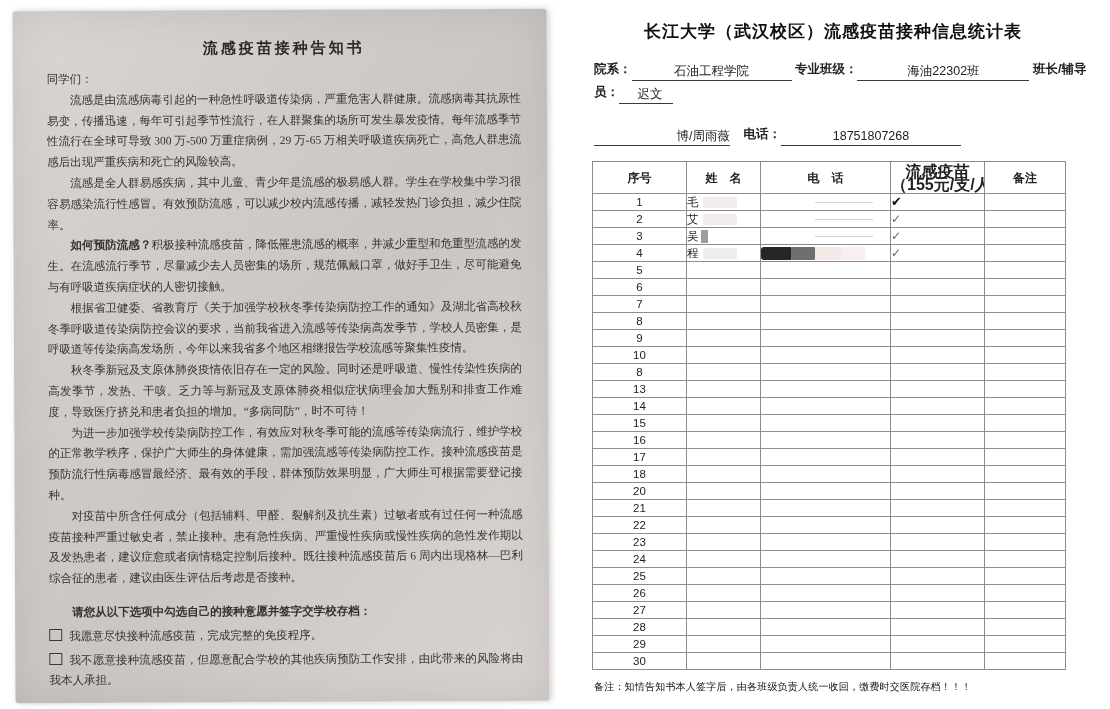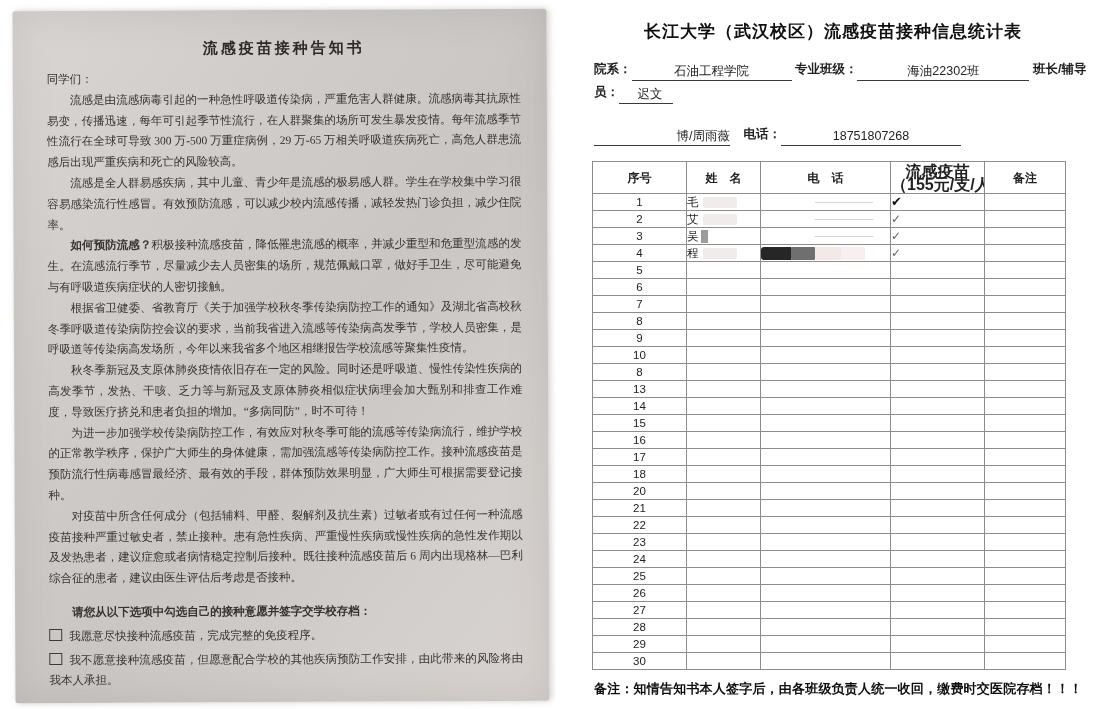--- a/index.html
+++ b/index.html
@@ -80,21 +80,21 @@
   .check-light{color:#5d5d5d;font-size:12px;font-family:"DejaVu Sans",sans-serif;}
   .name-smudge{display:inline-block;width:34px;height:11px;background:#efeceb;border-radius:2px;margin-left:4px;vertical-align:middle;}
   .name-graybox{display:inline-block;width:7px;height:13px;background:#9c9c9c;margin-left:2px;vertical-align:middle;}
   .erase-line{display:inline-block;width:58px;height:0;border-bottom:1.4px solid #d5d2d0;margin-left:54px;vertical-align:middle;}
   .redact-strip{display:inline-block;height:13px;vertical-align:middle;border-radius:1px;}
   .rd-black{width:30px;background:#262626;border-radius:3px 0 0 3px;}
   .rd-gray{width:24px;background:#6f6f6f;}
   .rd-pink1{width:26px;background:#f3eae8;}
   .rd-pink2{width:24px;background:#f8f0f0;}
   .stats-footnote{
-    margin:10px 0 0 38px;font-weight:bold;font-size:13px;color:#0f0f0f;letter-spacing:.2px;
+    margin:10px 0 0 38px;font-weight:normal;font-size:10px;color:#0f0f0f;letter-spacing:.2px;
   }
 </style>
 </head>
 <body>
 
 <div class="photo-paper">
   <div class="paper-inner">
     <div class="paper-title">流感疫苗接种告知书</div>
     <div class="salutation">同学们：</div>
     <p class="para">流感是由流感病毒引起的一种急性呼吸道传染病，严重危害人群健康。流感病毒其抗原性易变，传播迅速，每年可引起季节性流行，在人群聚集的场所可发生暴发疫情。每年流感季节性流行在全球可导致 300 万-500 万重症病例，29 万-65 万相关呼吸道疾病死亡，高危人群患流感后出现严重疾病和死亡的风险较高。</p>

